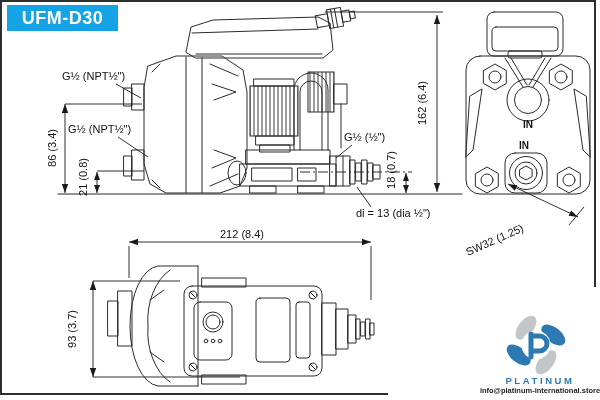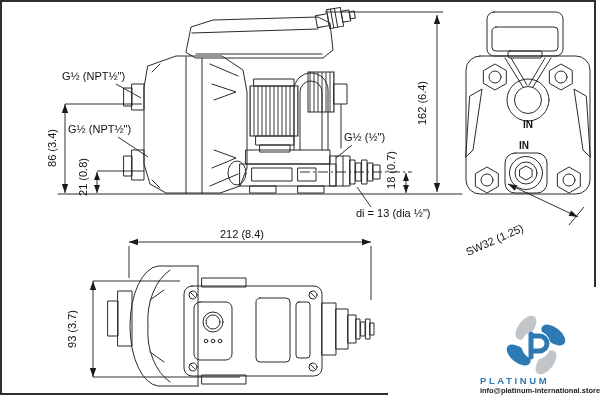--- a/index.html
+++ b/index.html
@@ -15,21 +15,21 @@
   
   #art{position:absolute;left:0;top:0;z-index:1;}
   .ln{stroke:#2b2b2b;stroke-width:1;fill:none;stroke-linejoin:round;stroke-linecap:round;}
   .dl{stroke:#1a1a1a;stroke-width:.9;fill:none;}
   .ar{fill:#1a1a1a;stroke:none;}
   .dt{font:400 11px "Liberation Sans",sans-serif;fill:#111;}
   .in{font:700 10px "Liberation Sans",sans-serif;fill:#111;}
   
   #wm{position:absolute;right:0;bottom:0;width:212px;height:113px;background:#fff;z-index:5;overflow:hidden;}
   #wm .swirl{position:absolute;left:116px;top:26px;width:64px;height:64px;}
-  #wm .brand{position:absolute;left:92px;top:88px;width:120px;text-align:left;color:#2c79b4;
+  #wm .brand{position:absolute;left:92px;top:88px;width:120px;text-align:center;color:#2c79b4;
              font-size:9.5px;font-weight:700;letter-spacing:2.6px;}
   #wm .email{position:absolute;left:42px;top:99px;width:220px;text-align:center;color:#222;
              font-size:7.5px;font-weight:600;}
 </style>
 </head>
 <body>
 
 <div id="stage">
 
   <svg id="art" width="600" height="400" viewBox="0 0 600 400">
@@ -194,20 +194,21 @@
       <rect x="348" y="315" width="8" height="28" class="ln"></rect>
       <rect x="356" y="319" width="4" height="20" class="ln"></rect>
       <rect x="361" y="322" width="4" height="14" class="ln"></rect>
       <rect x="366" y="319" width="4" height="20" class="ln"></rect>
       <rect x="370" y="323" width="4" height="12" class="ln"></rect>
     </g>
   </svg>
 
   <div id="frame"></div>
 
+  <div id="badge">UFM-D30</div>
 
   <div id="wm">
     <svg class="swirl" viewBox="0 0 64 64">
       <g transform="rotate(-30 32 32)">
         <ellipse cx="32" cy="12" rx="14" ry="7.5" transform="rotate(-22 32 12)" fill="#c3c6c9"></ellipse>
         <ellipse cx="52" cy="32" rx="7.5" ry="14" transform="rotate(-22 52 32)" fill="#2c79b4"></ellipse>
         <ellipse cx="32" cy="52" rx="14" ry="7.5" transform="rotate(-22 32 52)" fill="#c3c6c9"></ellipse>
         <ellipse cx="12" cy="32" rx="7.5" ry="14" transform="rotate(-22 12 32)" fill="#2c79b4"></ellipse>
       </g>
       <circle cx="32" cy="32" r="14.5" fill="#ffffff"></circle>

